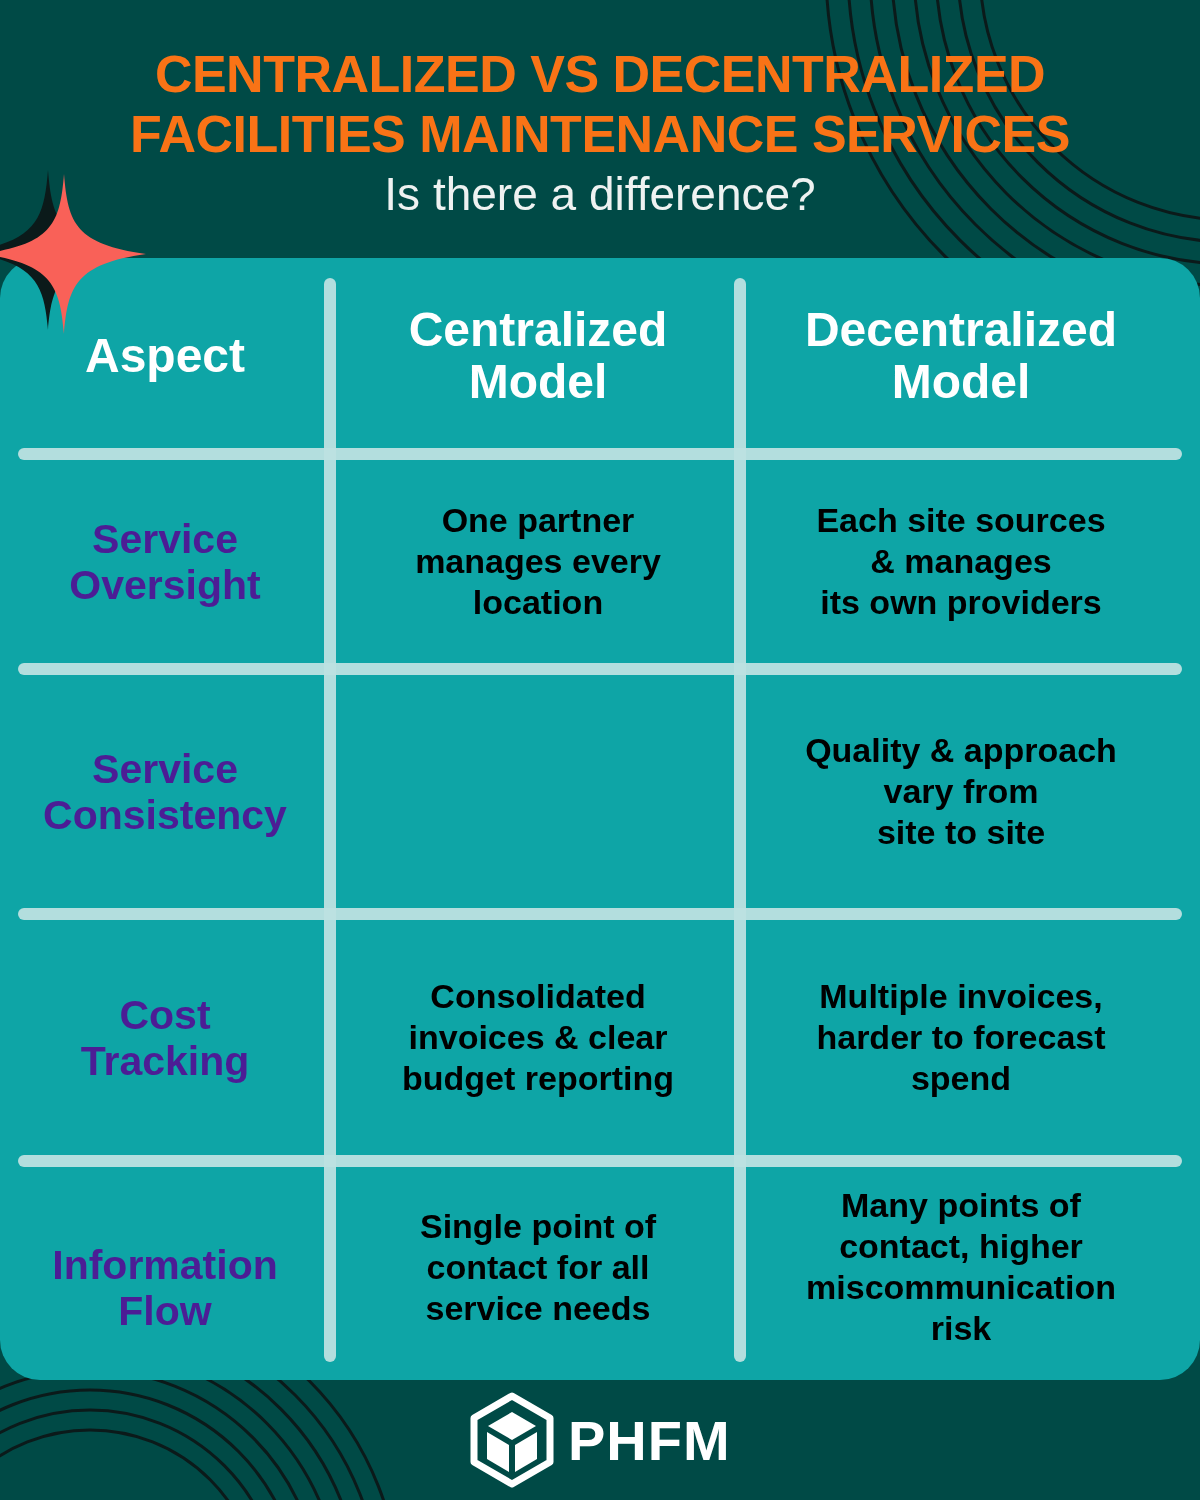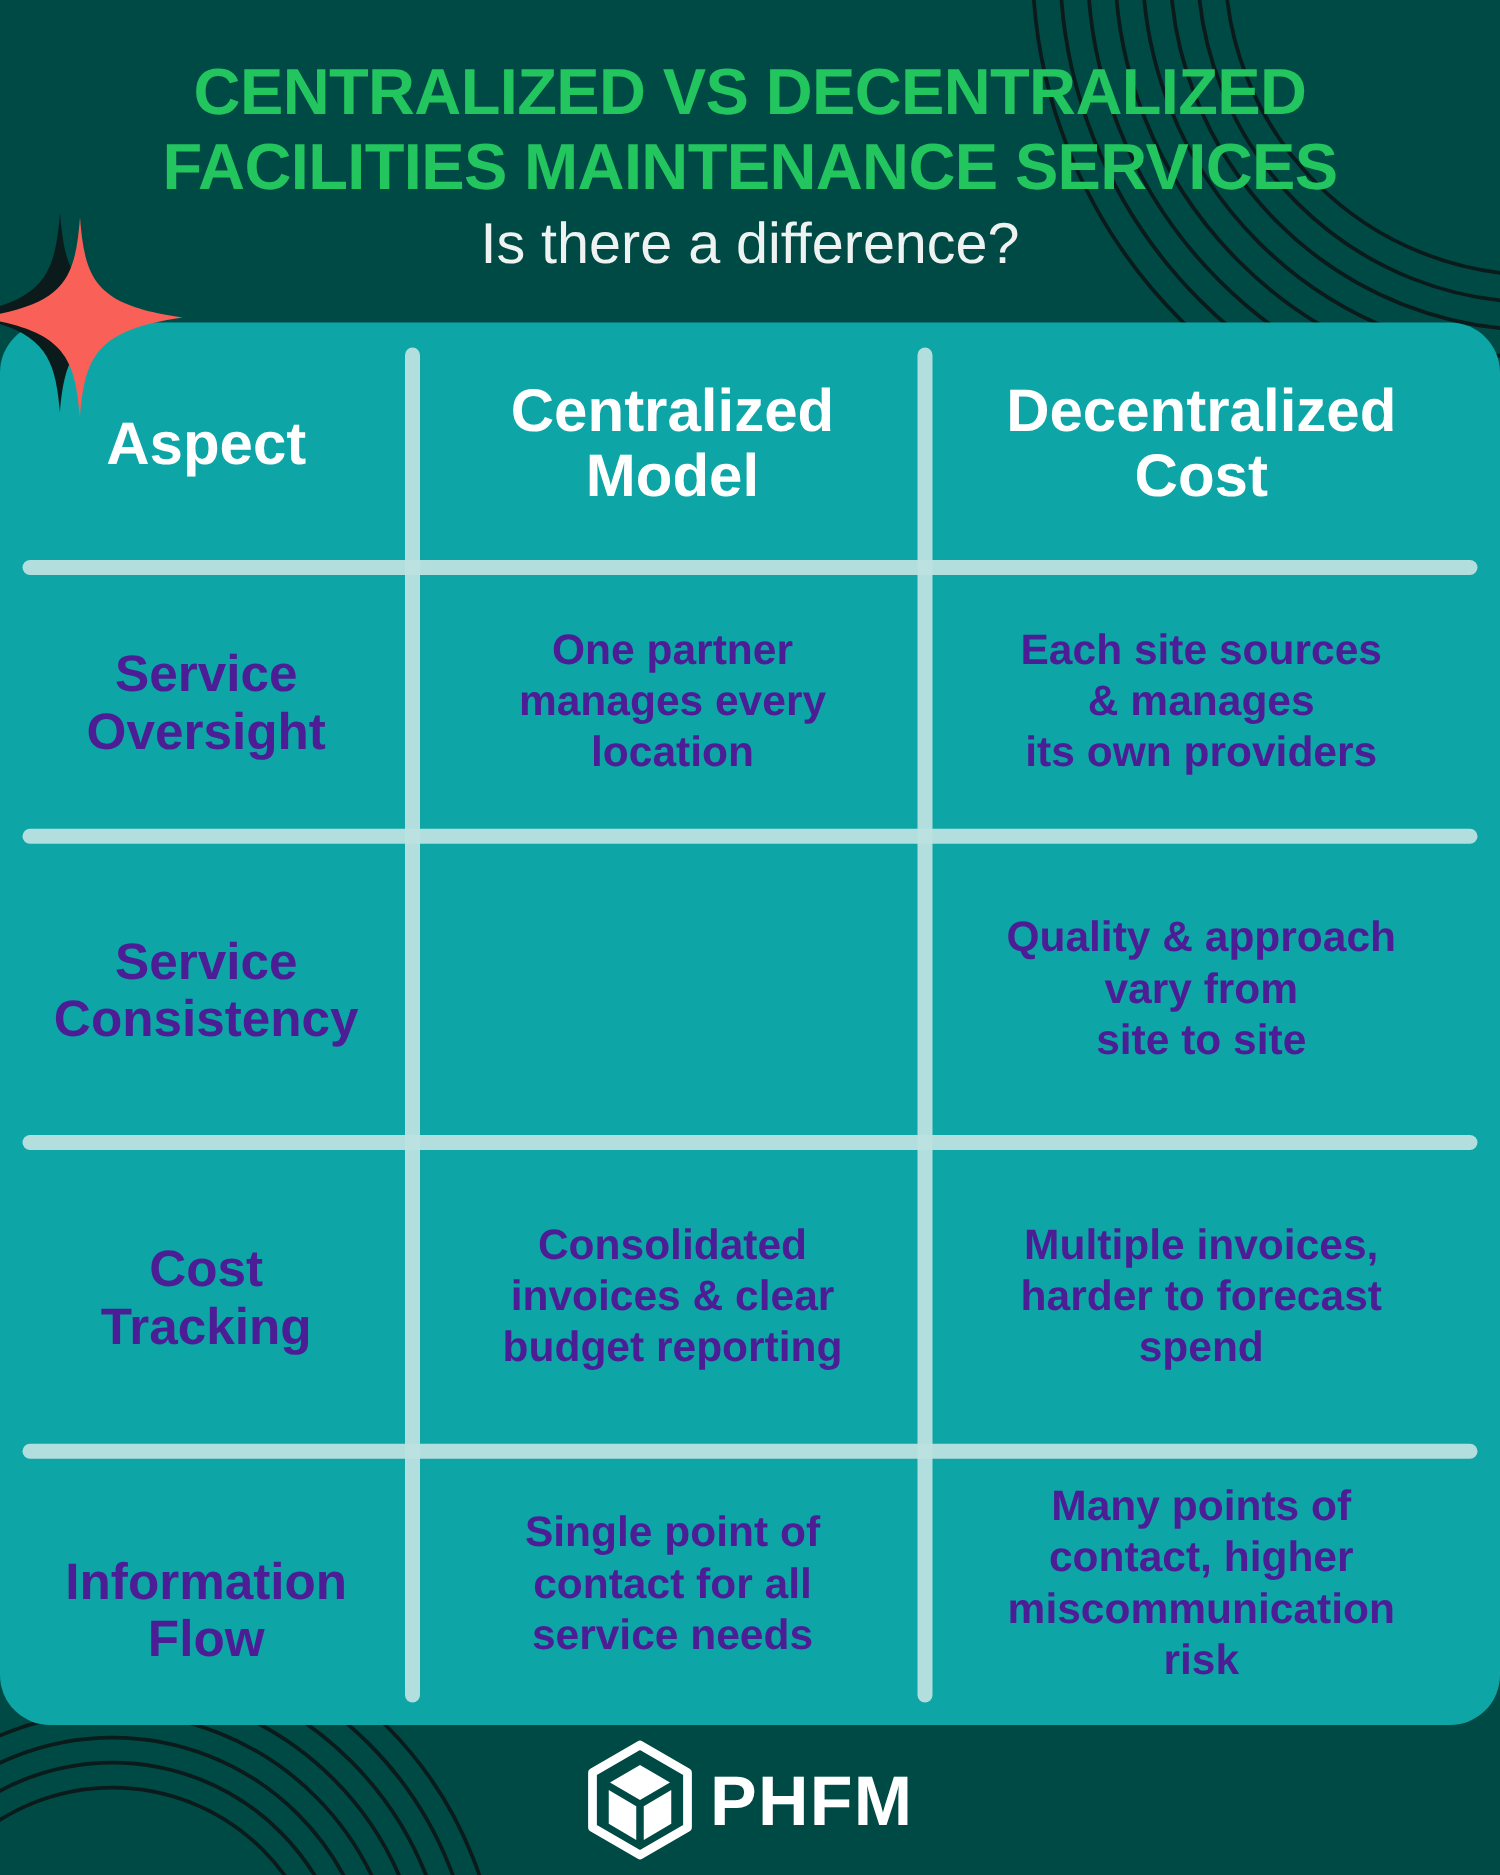--- a/index.html
+++ b/index.html
@@ -13,21 +13,21 @@
   .deco-arcs { position: absolute; pointer-events: none; }
   .arcs-top { left: 0; top: 0; width: 1200px; height: 300px; }
   .arcs-bottom { left: 0; top: 1370px; width: 420px; height: 130px; }
 
   .title-block {
     position: absolute; left: 0; top: 44px; width: 1200px;
     text-align: center; z-index: 2;
   }
   .title-line {
     font-weight: 700; font-size: 52px; line-height: 60px;
-    letter-spacing: -0.5px; color: #22c55e;
+    letter-spacing: -0.5px; color: #f97316;
     text-transform: uppercase;
   }
   .subtitle {
     margin-top: 4px;
     font-weight: 400; font-size: 46px; line-height: 52px; color: #eef2f1;
   }
 
   .star { position: absolute; left: 0; top: 160px; width: 150px; height: 180px; z-index: 3; }
 
   .panel {
@@ -42,21 +42,21 @@
     position: absolute; height: 12px; border-radius: 6px;
     background: #bde0e0; opacity: 0.95;
   }
 
   .cell {
     position: absolute; display: flex; align-items: center; justify-content: center;
     text-align: center; font-weight: 700;
   }
   .head-cell { font-size: 48px; line-height: 52px; color: #ffffff; }
   .aspect-cell { font-size: 41px; line-height: 46px; color: #4c1d95; }
-  .body-cell { font-size: 34px; line-height: 41px; color: #4c1d95; white-space: pre-line; }
+  .body-cell { font-size: 34px; line-height: 41px; color: #000000; white-space: pre-line; }
   .aspect-cell, .head-cell { white-space: pre-line; }
 
   .logo {
     position: absolute; left: 470px; top: 1390px; height: 100px;
     display: flex; align-items: center; gap: 14px; z-index: 2;
   }
   .logo-text { font-size: 56px; font-weight: 700; color: #ffffff; letter-spacing: 1px; }
 </style>
 </head>
 <body>
@@ -105,21 +105,21 @@
 
   <div class="hline" style="left:18px; top:190px; width:1164px;"></div>
   <div class="hline" style="left:18px; top:405px; width:1164px;"></div>
   <div class="hline" style="left:18px; top:650px; width:1164px;"></div>
   <div class="hline" style="left:18px; top:897px; width:1164px;"></div>
 
   <div class="cell head-cell" style="left:0; top:0; width:330px; height:196px;">Aspect</div>
   <div class="cell head-cell" style="left:336px; top:0; width:404px; height:196px;">Centralized
 Model</div>
   <div class="cell head-cell" style="left:746px; top:0; width:430px; height:196px;">Decentralized
-Cost</div>
+Model</div>
 
   <div class="cell aspect-cell" style="left:0; top:202px; width:330px; height:203px;">Service
 Oversight</div>
   <div class="cell body-cell" style="left:336px; top:202px; width:404px; height:203px;">One partner
 manages every
 location</div>
   <div class="cell body-cell" style="left:746px; top:202px; width:430px; height:203px;">Each site sources
 &amp; manages
 its own providers</div>
 

